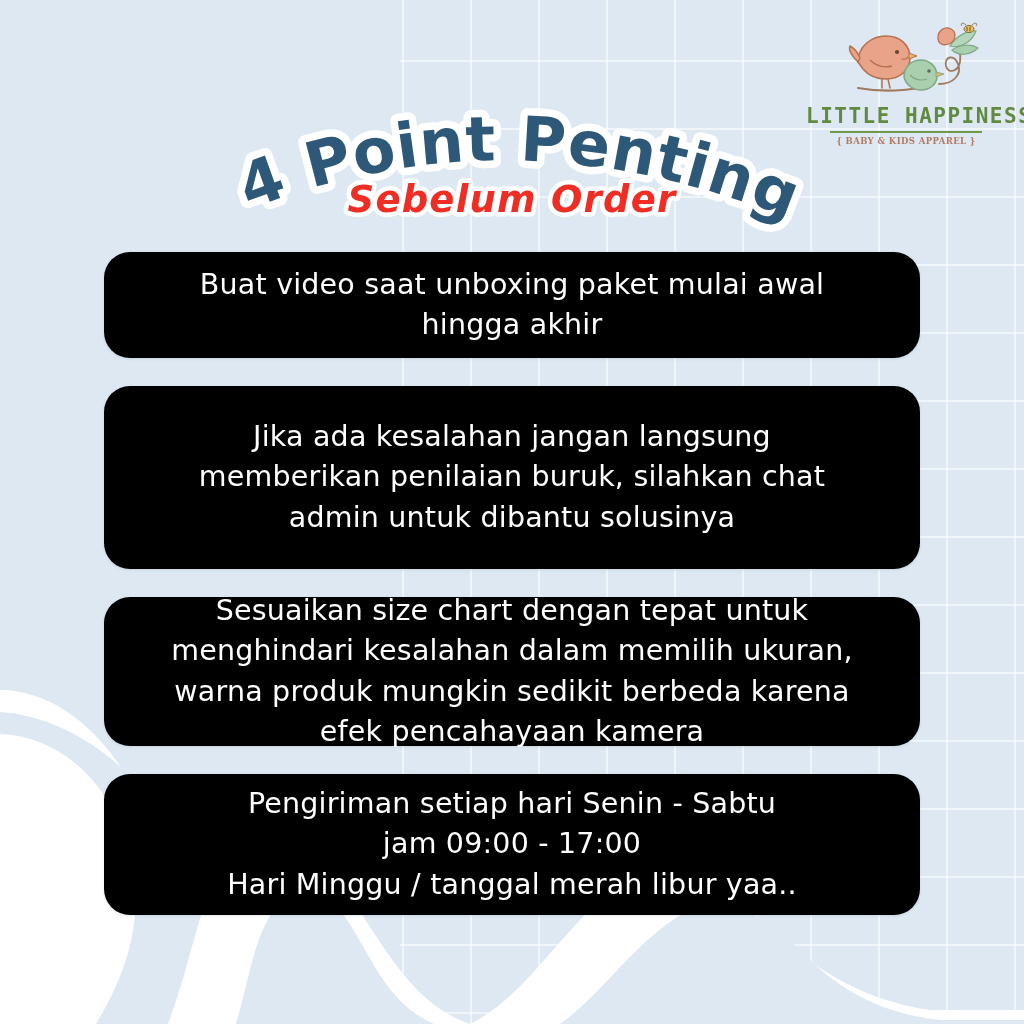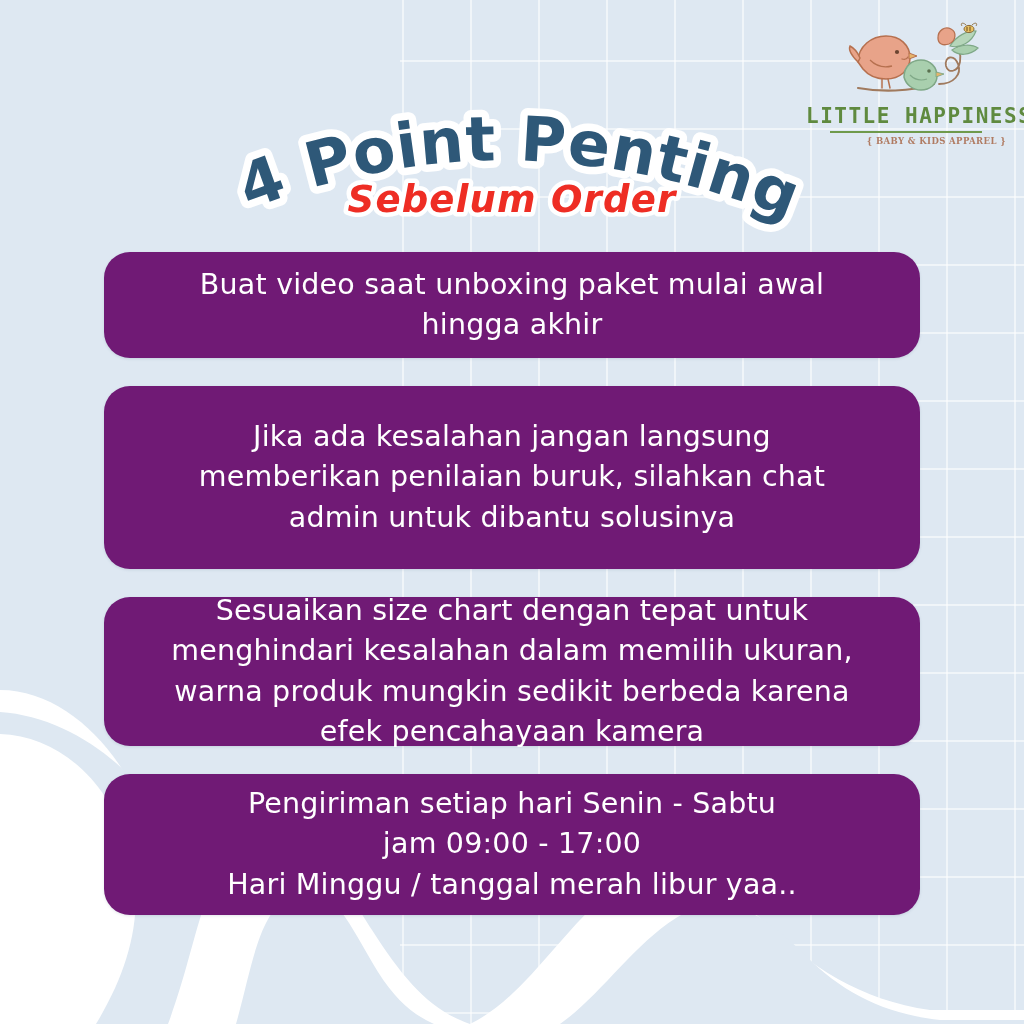--- a/index.html
+++ b/index.html
@@ -52,21 +52,20 @@
   .logo-rule {
     width:152px; height:2px; background:#6f9a4c;
     margin:4px auto 3px auto;
   }
   .logo-tag {
     font-family:"DejaVu Serif", serif;
     font-size:8.5px; font-weight:700;
     letter-spacing:0.4px;
     color:#b07b62;
     white-space:nowrap;
-    text-align:right;
   }
   
   .heading-wrap {
     position:absolute; left:0; top:78px; width:1024px; height:150px;
   }
   .arch-svg { display:block; width:1024px; height:150px; overflow:visible; }
   .arch-text {
     font-family:"DejaVu Sans", sans-serif;
     font-size:62px;
     font-weight:700;
@@ -86,21 +85,21 @@
     letter-spacing:1.2px;
   }
   .sub-halo { fill:none; stroke:#ffffff; stroke-width:9px; stroke-linejoin:round; }
   .sub-fill { fill:#ee2d24; }
 
   
   .cards {
     position:absolute; left:104px; top:252px; width:816px;
   }
   .card {
-    background:#701a75;
+    background:#000000;
     border-radius:26px;
     color:#ffffff;
     text-align:center;
     display:flex;
     align-items:center;
     justify-content:center;
     padding:14px 20px;
     box-shadow:0 1px 3px rgba(40,70,100,0.13);
   }
   .card-text {

